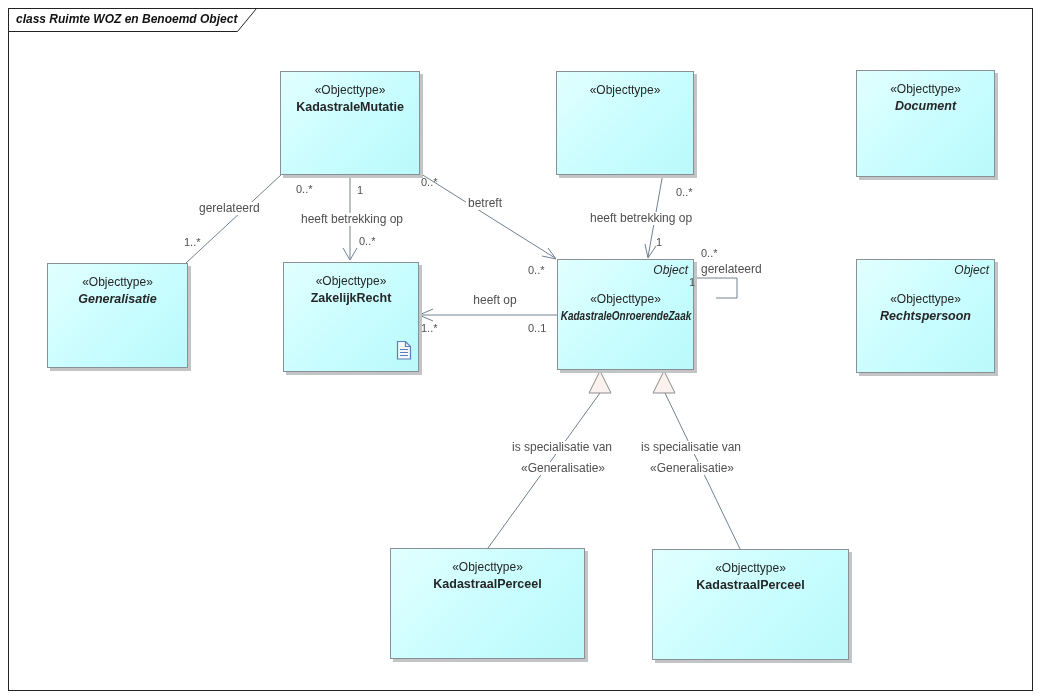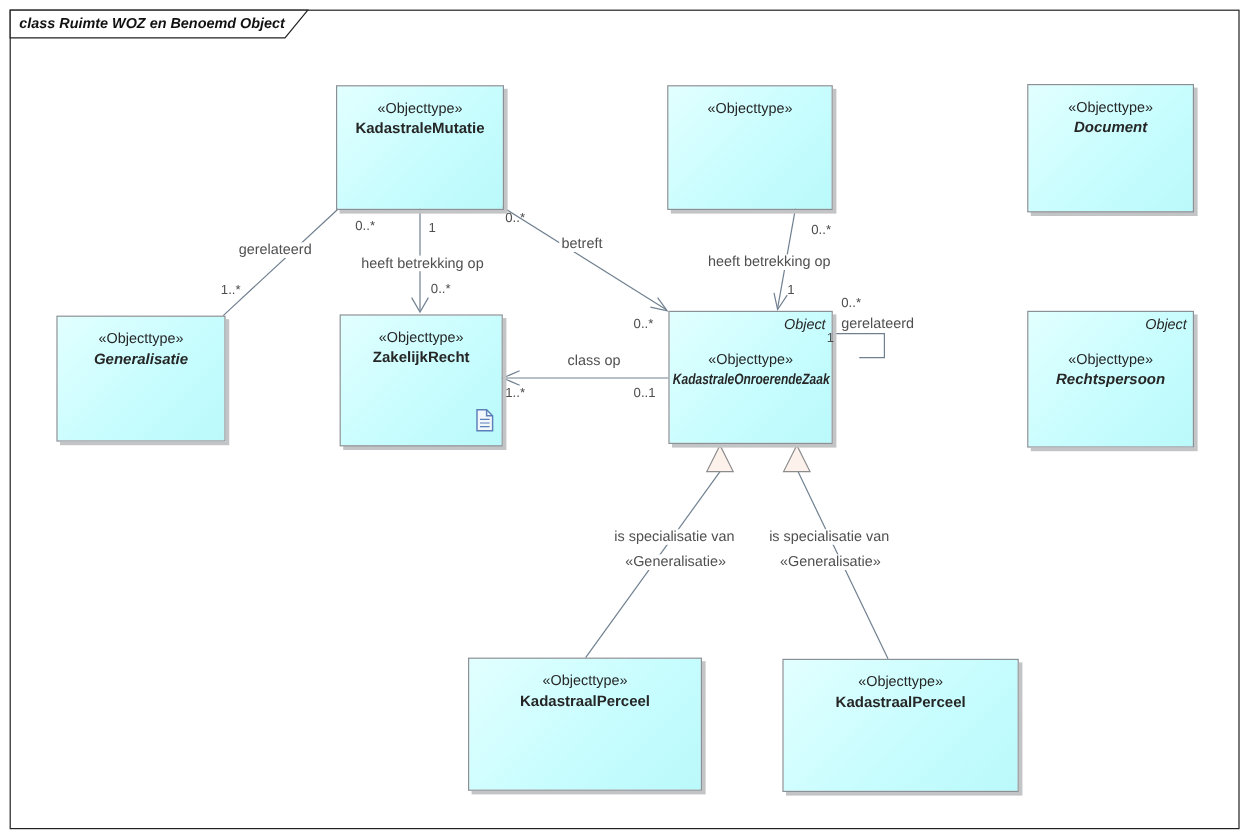--- a/index.html
+++ b/index.html
@@ -162,21 +162,21 @@
   <div class="mult" style="left:359px;top:235px">0..*</div>
 
   <div class="mult" style="left:421px;top:176px">0..*</div>
   <div class="elabel" style="left:466px;top:197px">betreft</div>
   <div class="mult" style="left:528px;top:264px">0..*</div>
 
   <div class="mult" style="left:676px;top:186px">0..*</div>
   <div class="elabel" style="left:588px;top:212px">heeft betrekking op</div>
   <div class="mult" style="left:656px;top:236px">1</div>
 
-  <div class="elabel center" style="left:495px;top:294px">class op</div>
+  <div class="elabel center" style="left:495px;top:294px">heeft op</div>
   <div class="mult" style="left:421px;top:322px">1..*</div>
   <div class="mult" style="left:528px;top:322px">0..1</div>
 
   <div class="mult" style="left:701px;top:247px">0..*</div>
   <div class="elabel" style="left:699px;top:263px">gerelateerd</div>
   <div class="mult" style="left:689px;top:276px">1</div>
 
   <div class="elabel center" style="left:562px;top:441px">is specialisatie van</div>
   <div class="elabel center" style="left:563px;top:462px">«Generalisatie»</div>
 

